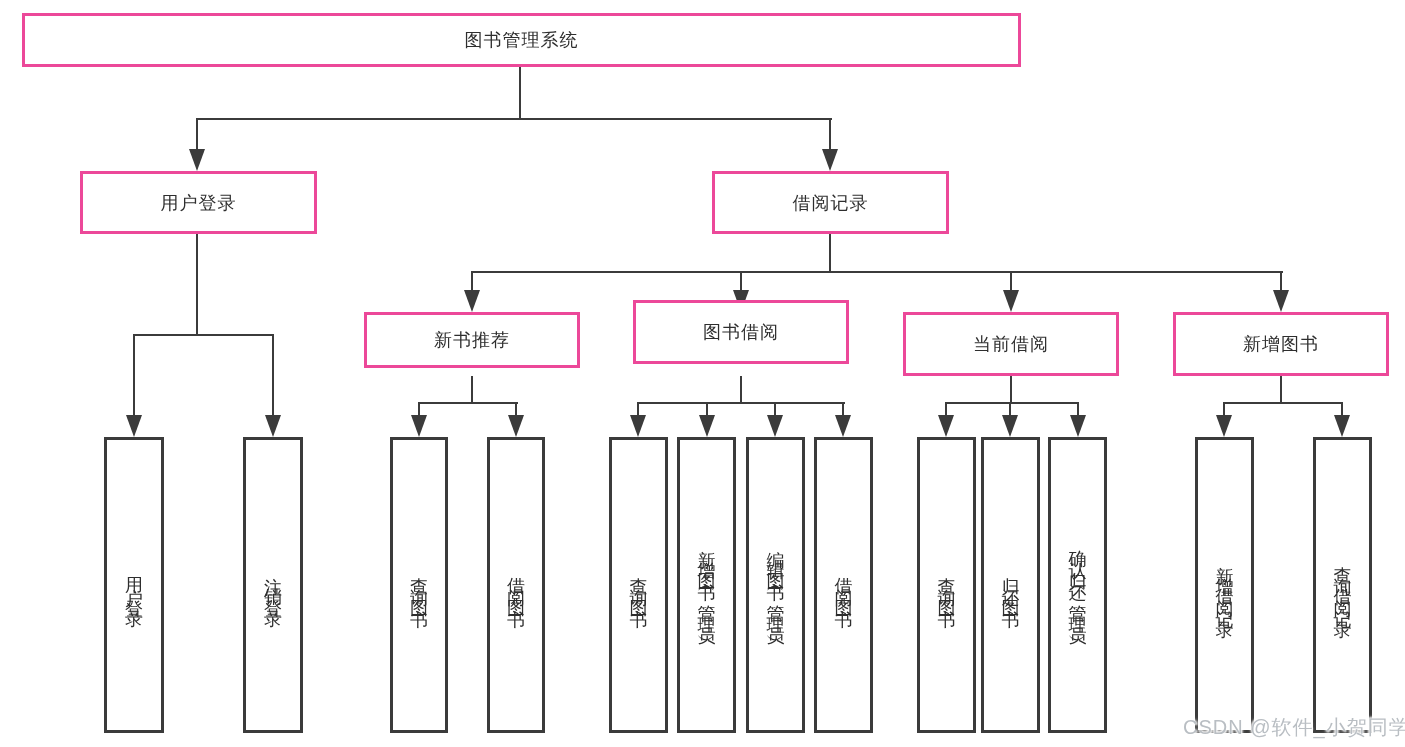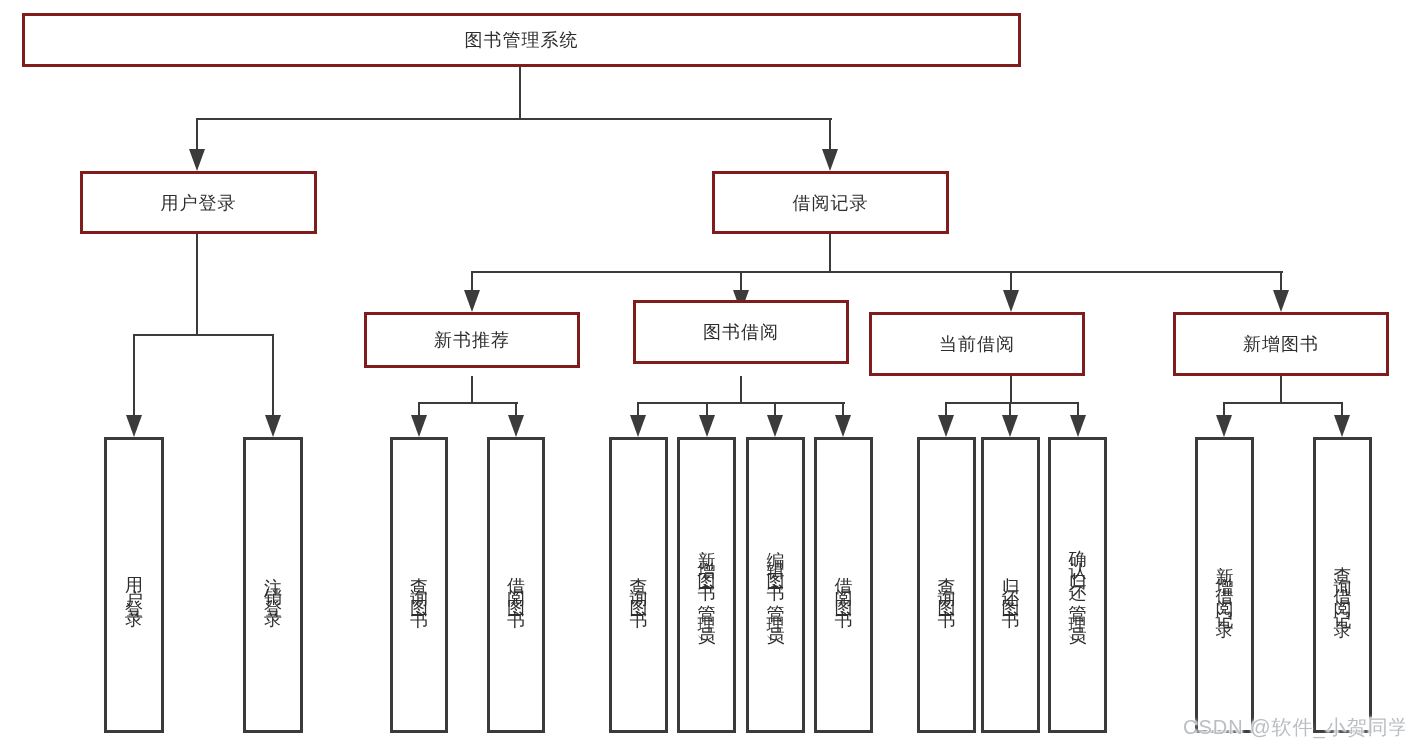--- a/index.html
+++ b/index.html
@@ -8,21 +8,21 @@
     width:1405px;
     height:747px;
     background:#ffffff;
     font-family:"Liberation Sans","DejaVu Sans",sans-serif;
     color:#2b2b2b;
     overflow:hidden;
   }
   .hbox{
     position:absolute;
     box-sizing:border-box;
-    border:3px solid #7f1d1d;
+    border:3px solid #ec4899;
     background:#ffffff;
     display:flex;
     align-items:center;
     justify-content:center;
     font-size:18px;
     letter-spacing:1px;
     color:#2e2e2e;
   }
   .vbox{
     position:absolute;
@@ -93,21 +93,21 @@
   <div class="line" style="left:740px;top:271px;width:2px;height:20px"></div>
   <div class="line" style="left:1010px;top:271px;width:2px;height:20px"></div>
   <div class="line" style="left:1280px;top:271px;width:2px;height:20px"></div>
   <div class="arrow" style="left:464px;top:290px"></div>
   <div class="arrow" style="left:733px;top:290px"></div>
   <div class="arrow" style="left:1003px;top:290px"></div>
   <div class="arrow" style="left:1273px;top:290px"></div>
 
   <div class="hbox" style="left:364px;top:312px;width:216px;height:56px">新书推荐</div>
   <div class="hbox" style="left:633px;top:300px;width:216px;height:64px">图书借阅</div>
-  <div class="hbox" style="left:869px;top:312px;width:216px;height:64px">当前借阅</div>
+  <div class="hbox" style="left:903px;top:312px;width:216px;height:64px">当前借阅</div>
   <div class="hbox" style="left:1173px;top:312px;width:216px;height:64px">新增图书</div>
 
   <div class="line" style="left:471px;top:376px;width:2px;height:28px"></div>
   <div class="line" style="left:418px;top:402px;width:100px;height:2px"></div>
   <div class="line" style="left:418px;top:402px;width:2px;height:14px"></div>
   <div class="line" style="left:515px;top:402px;width:2px;height:14px"></div>
   <div class="arrow" style="left:411px;top:415px"></div>
   <div class="arrow" style="left:508px;top:415px"></div>
 
   <div class="line" style="left:740px;top:376px;width:2px;height:28px"></div>

